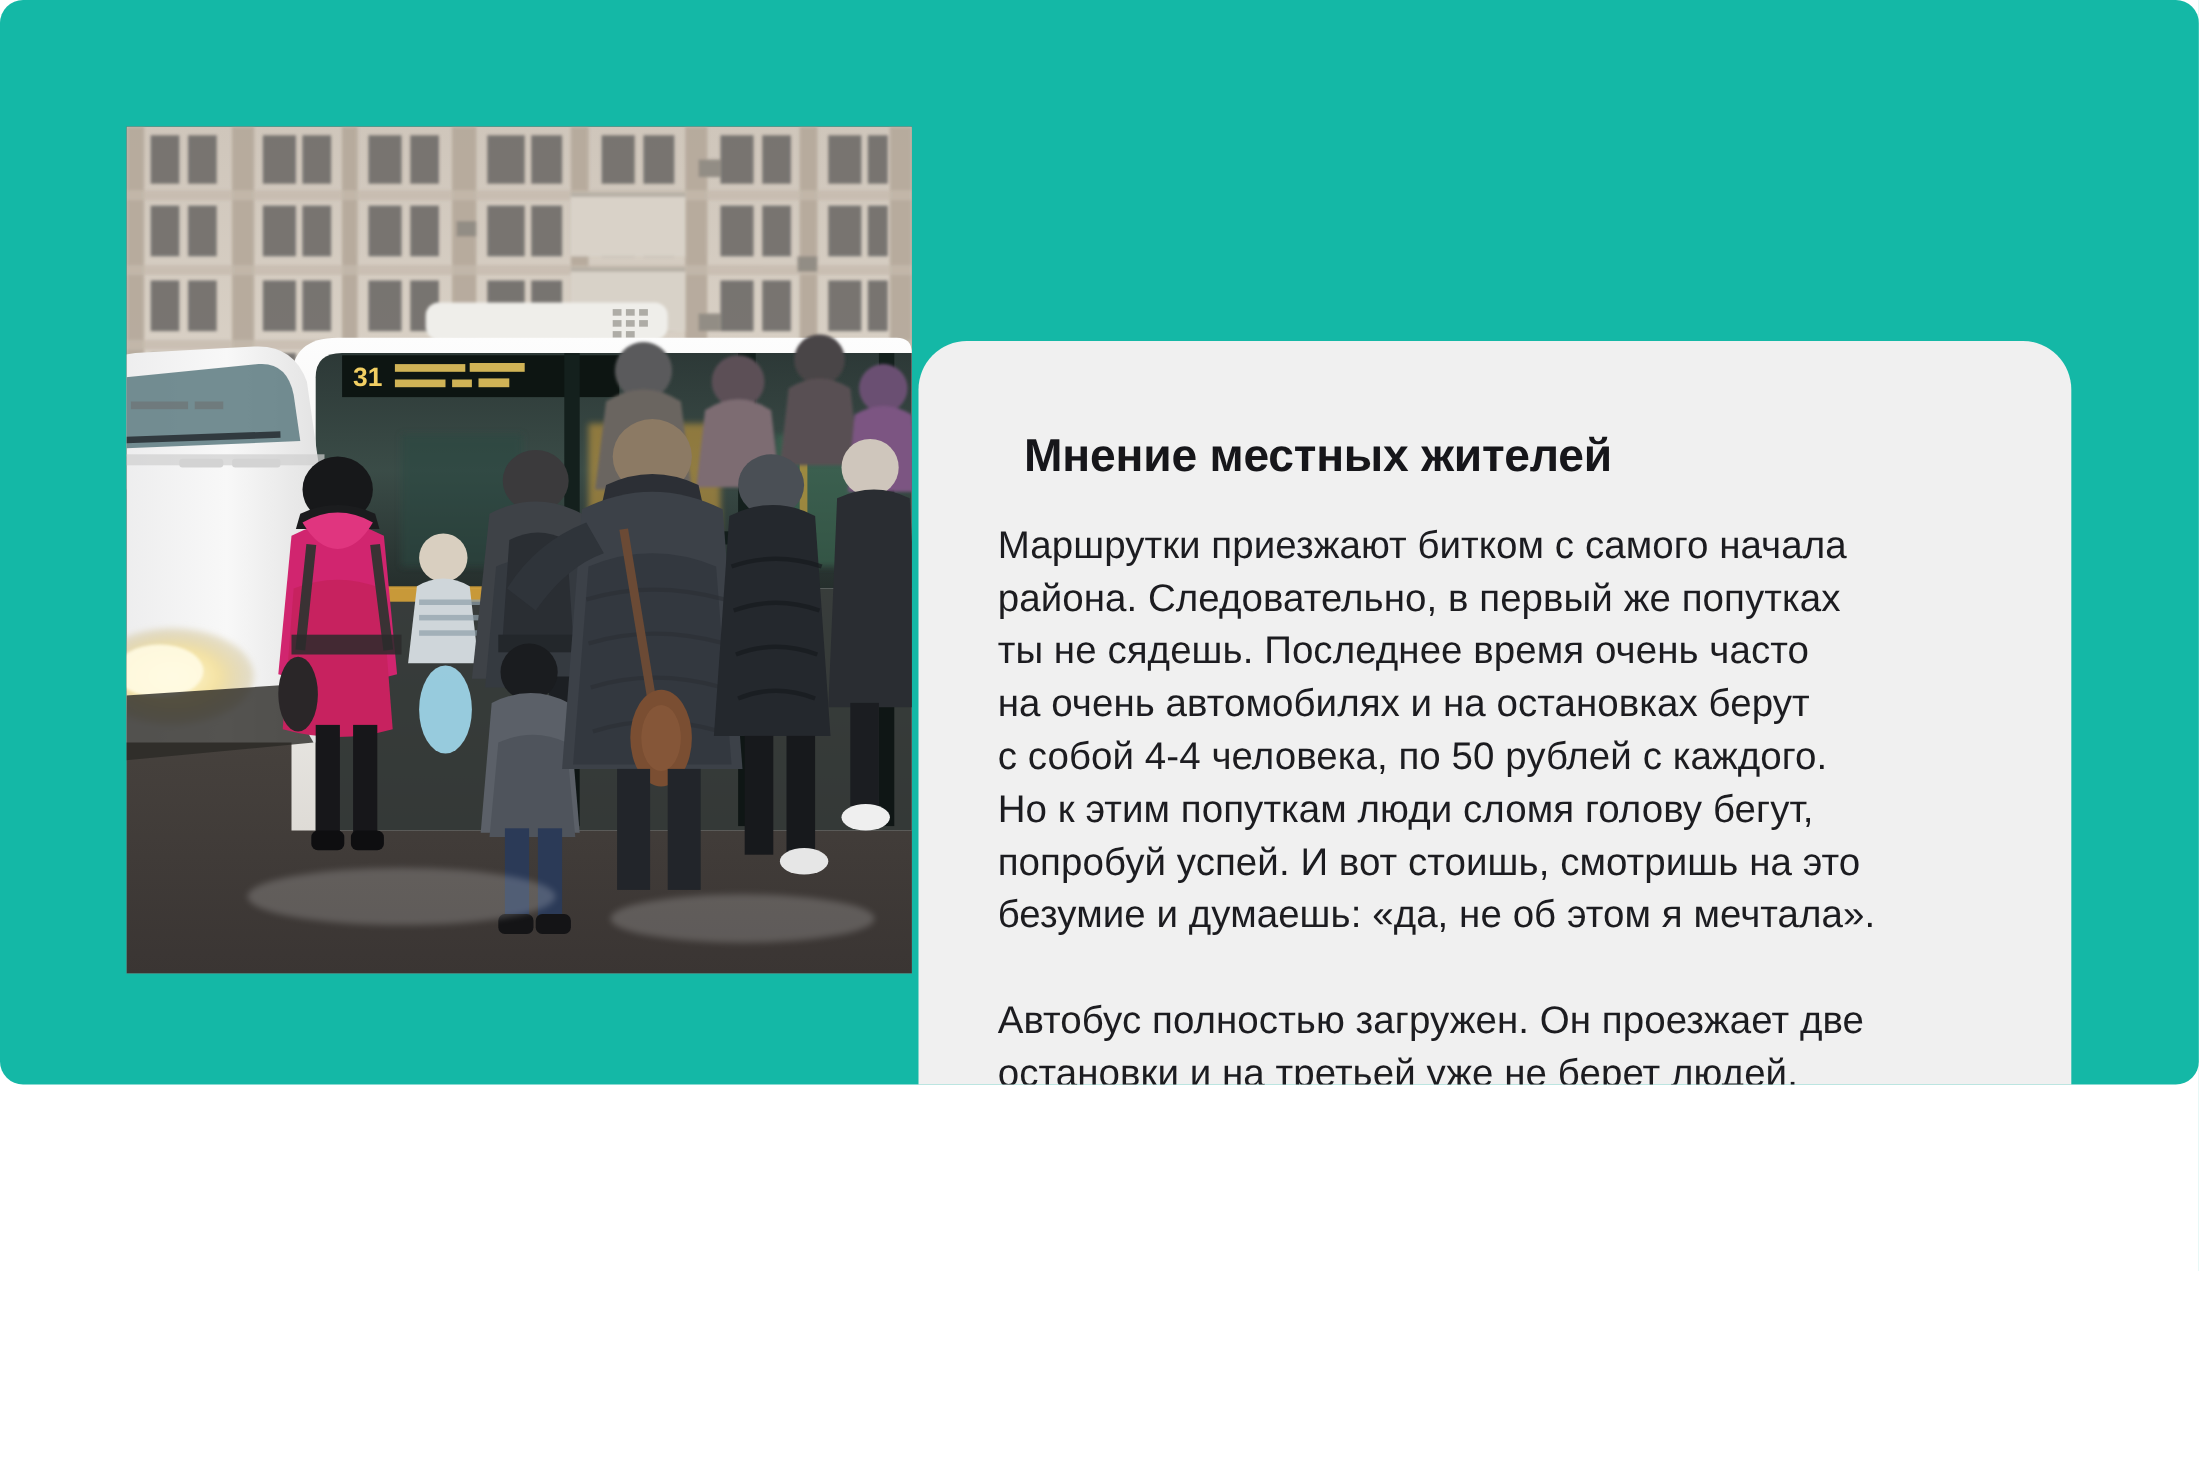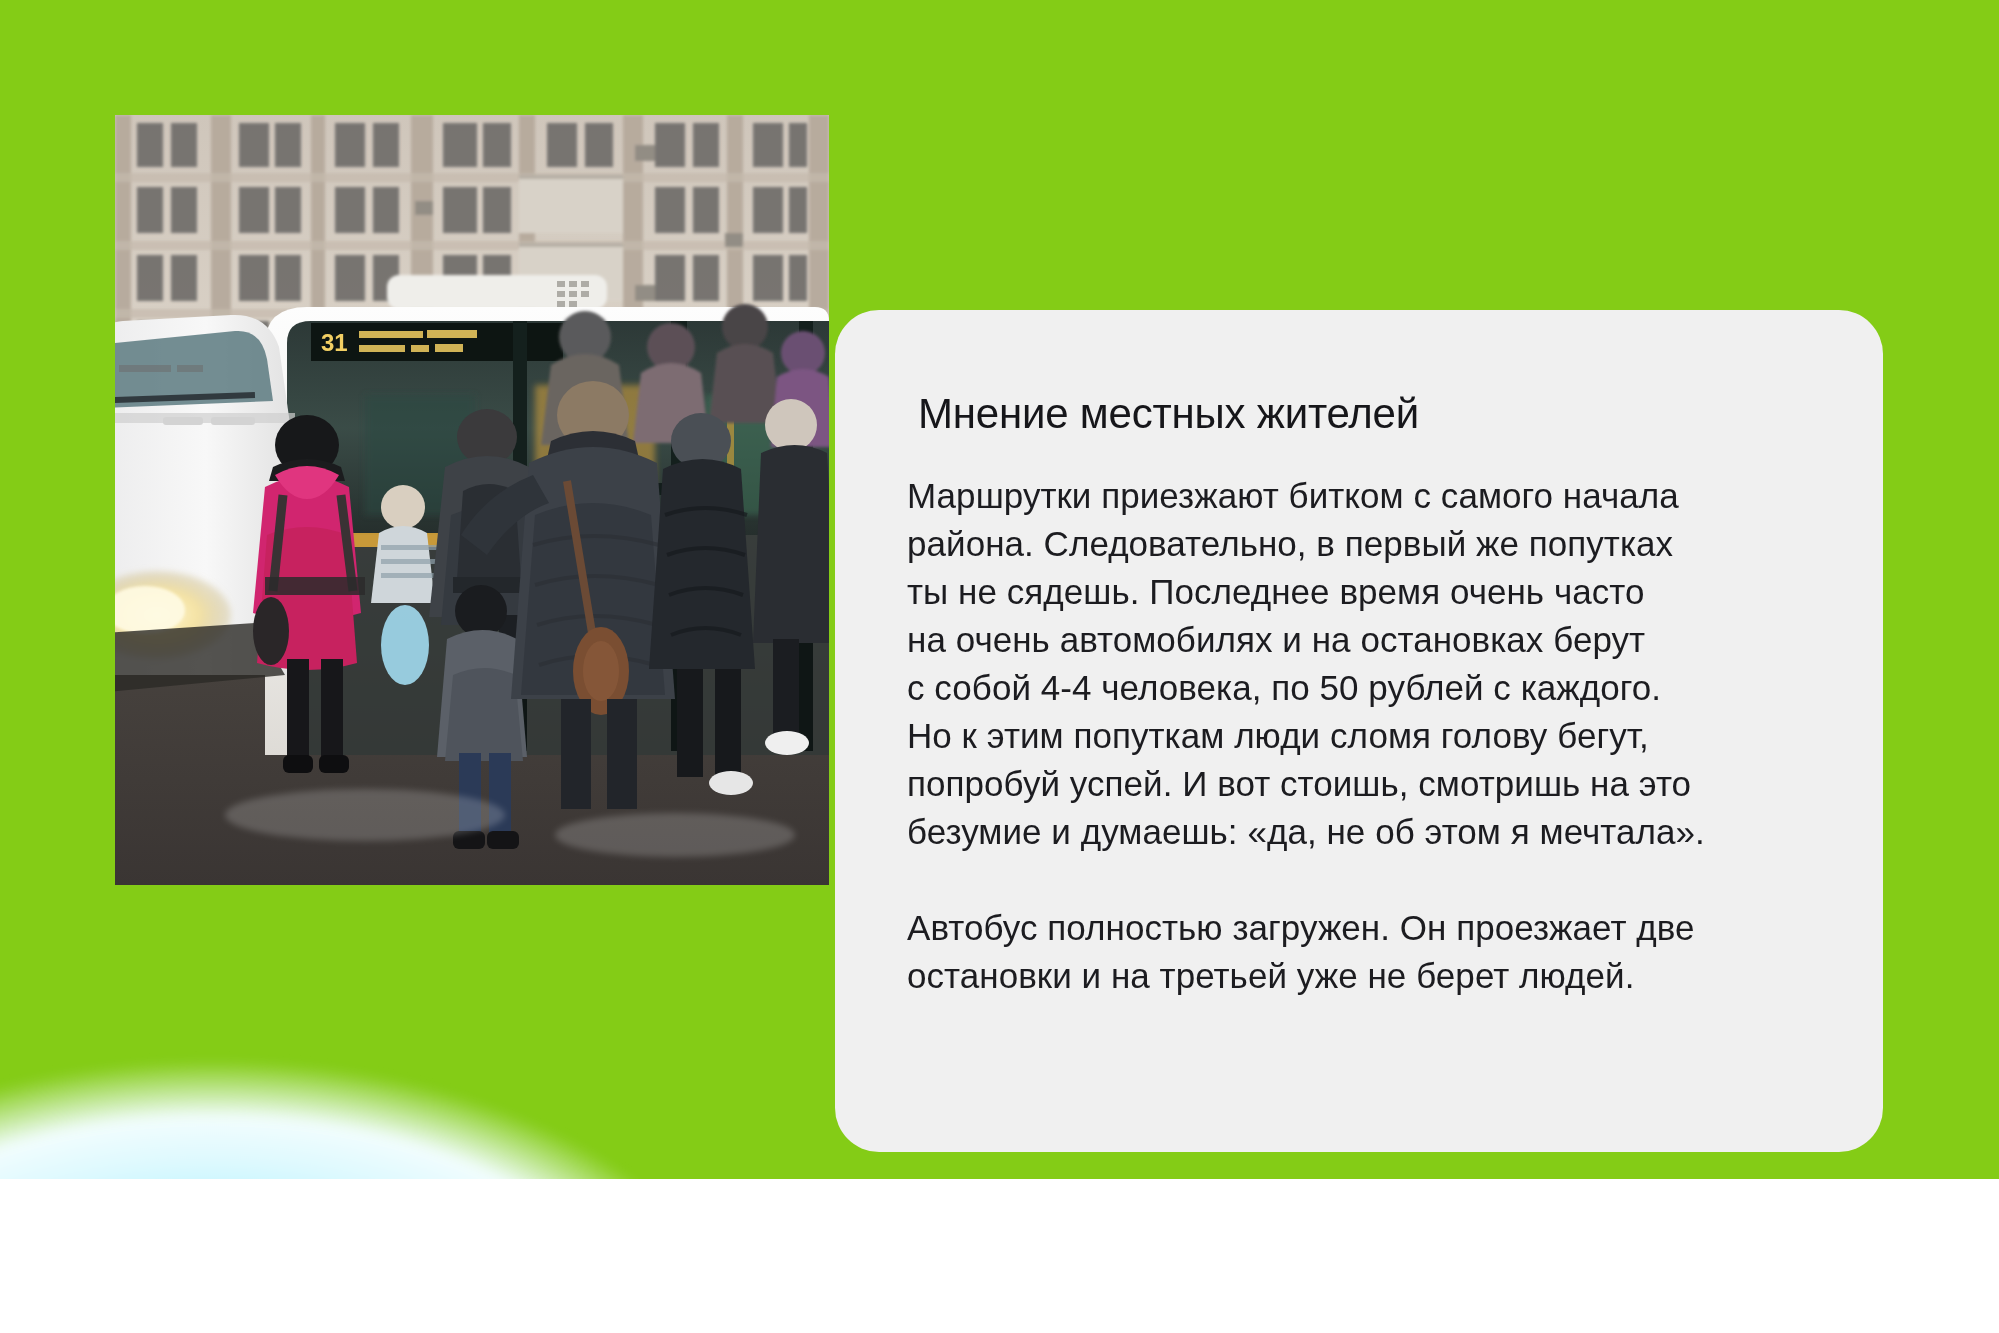--- a/index.html
+++ b/index.html
@@ -13,23 +13,24 @@
     background: #ffffff;
     font-family: "Liberation Sans", "DejaVu Sans", sans-serif;
     overflow: hidden;
     position: relative;
   }
 
   #slide {
     position: absolute;
     inset: 0;
     width: 1999px;
-    height: 1179px;
-    background: #84cc16;
+    height: 986px;
+    background: #14b8a6;
     overflow: hidden;
+    border-radius: 21px;
   }
 
   
   .glow {
     position: absolute;
     left: -330px;
     top: 700px;
     width: 1180px;
     height: 1000px;
     pointer-events: none;
@@ -66,24 +67,24 @@
     left: 835px;
     top: 310px;
     width: 1048px;
     height: 842px;
     background: #f0f0f0;
     border-radius: 44px;
   }
 
   .card-title {
     position: absolute;
-    left: 83px;
+    left: 96px;
     top: 80px;
     font-size: 42px;
-    font-weight: normal;
+    font-weight: bold;
     letter-spacing: -0.2px;
     color: #16161a;
     white-space: nowrap;
   }
 
   .card-body {
     position: absolute;
     left: 72px;
     top: 162px;
     width: 930px;

